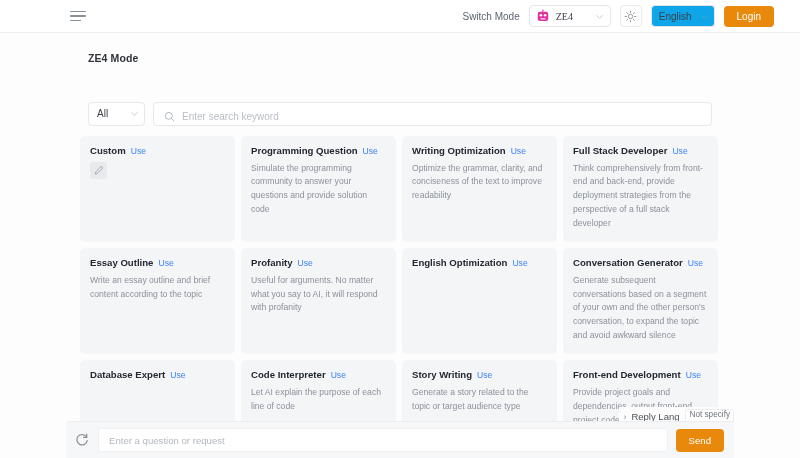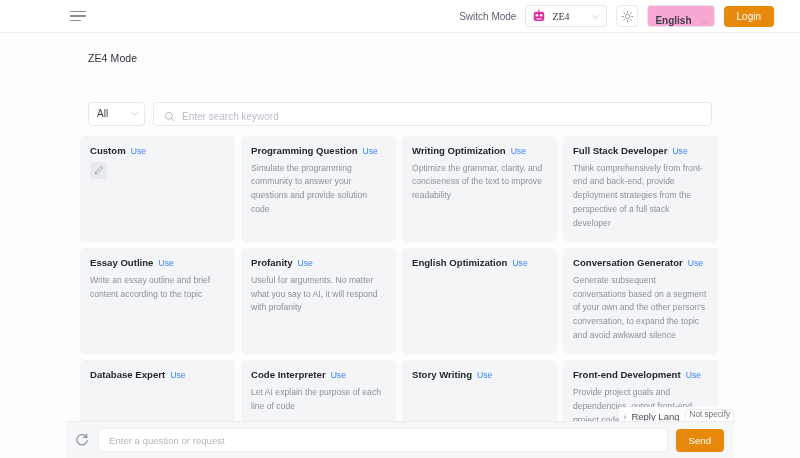--- a/index.html
+++ b/index.html
@@ -42,44 +42,43 @@
   .robot-icon { width: 14px; height: 14px; flex: 0 0 auto; }
   .mode-name { font-size: 10px; color: #3b3f46; flex: 1; font-family: Liberation Serif, serif; }
   .caret { width: 9px; height: 9px; flex: 0 0 auto; opacity: .55; }
 
   .icon-btn {
     width: 22px; height: 22px; border: 1px solid #e9ebef; border-radius: 4px;
     background: #fff; display: flex; align-items: center; justify-content: center;
     cursor: pointer;
   }
   .lang-select {
-    display: flex; align-items: flex-end; gap: 8px;
+    display: flex; align-items: center; gap: 8px;
     height: 22px; padding: 0 5px 0 7px;
-    border: 1px solid #e4e6ea; border-radius: 4px; background: #f9a8d4;
+    border: 1px solid #e4e6ea; border-radius: 4px; background: #0ea5e9;
     cursor: pointer;
-    font-weight: bold;
   }
   .lang-name { font-size: 10px; color: #3b3f46; }
   .login-btn {
     height: 21px; padding: 0 13px; border: none; border-radius: 4px;
     background: #e8890c; color: #fff; font-size: 10px;
     font-family: "Liberation Sans", sans-serif; cursor: pointer;
     display: flex; align-items: center;
   }
 
   
   .body-wrap {
     position: absolute; top: 33px; left: 0; width: 800px; height: 425px;
     background: #fdfdfd;
   }
   .content { position: absolute; top: 0; left: 0; width: 800px; }
 
   .section-title {
     position: absolute; left: 88px; top: 19px;
-    font-size: 10.5px; font-weight: normal; color: #2f343b; letter-spacing: .1px;
+    font-size: 10.5px; font-weight: bold; color: #2f343b; letter-spacing: .1px;
   }
 
   
   .filter-row {
     position: absolute; left: 88px; top: 72px; width: 624px; height: 17px;
     display: flex; align-items: center; gap: 8px;
   }
   .all-select {
     width: 57px; height: 24px; border: 1px solid #e6e8ec; border-radius: 4px;
     background: #fff; display: flex; align-items: center;
@@ -320,20 +319,21 @@
             <span class="card-use">Use</span>
           </div>
           <div class="card-desc">Let AI explain the purpose of each line of code</div>
         </div>
 
         <div class="card">
           <div class="card-head">
             <span class="card-title">Story Writing</span>
             <span class="card-use">Use</span>
           </div>
+          <div class="card-desc">Generate a story related to the topic or target audience type</div>
         </div>
 
         <div class="card">
           <div class="card-head">
             <span class="card-title">Front-end Development</span>
             <span class="card-use">Use</span>
           </div>
           <div class="card-desc">Provide project goals and dependencies, output front-end project code</div>
         </div>
 

